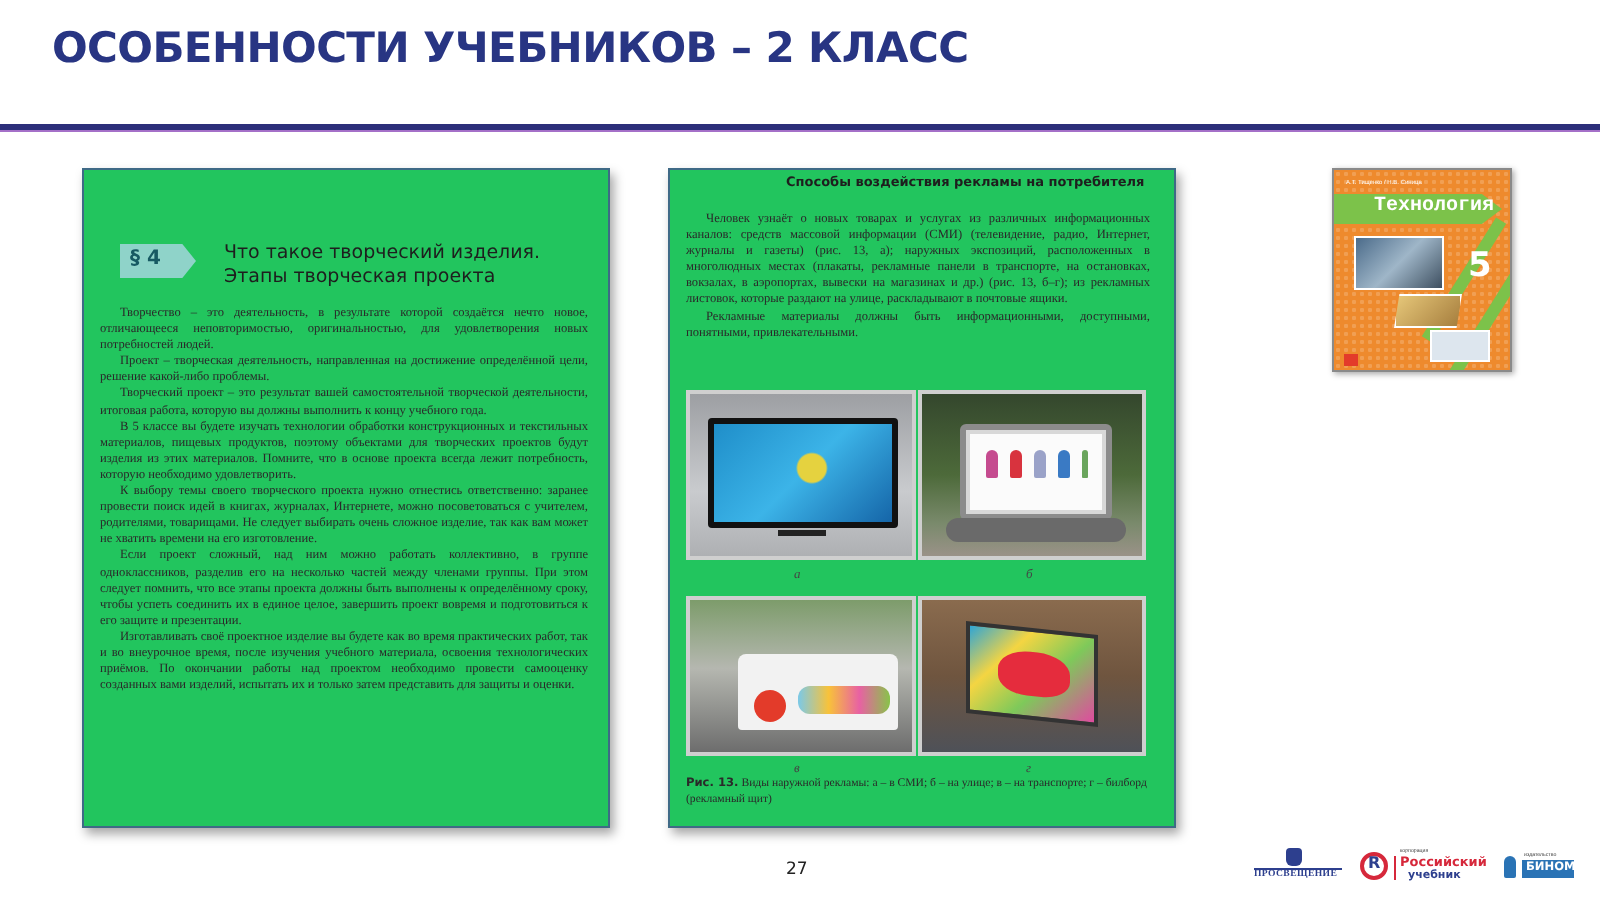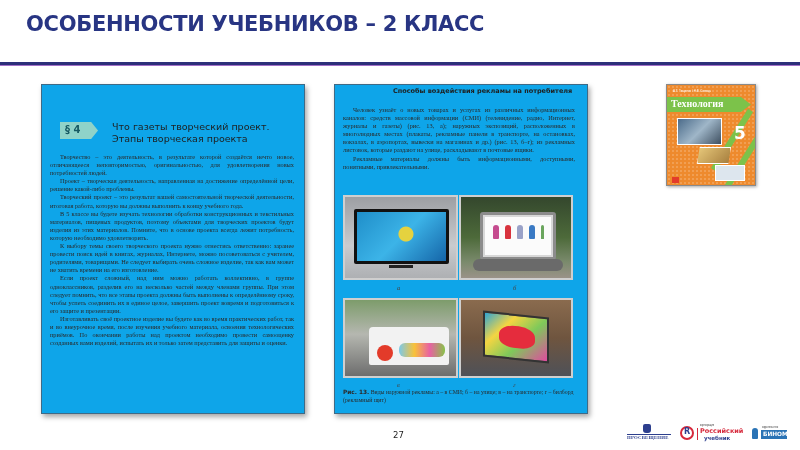--- a/index.html
+++ b/index.html
@@ -12,21 +12,21 @@
       font-size: 21px; font-weight: bold; color: #283583;
       letter-spacing: -0.3px;
     }
     .title-rule {
       position: absolute; left: 0; top: 62px; width: 800px; height: 4px;
       background: #2c2f7a;
       border-bottom: 1px solid #a470c8;
     }
 
     .page {
-      position: absolute; background: #0ea5e9;
+      position: absolute; background: #22c55e;
       border: 1.5px solid #3f6a86;
       box-shadow: 2px 3px 5px rgba(0,0,0,0.35);
       overflow: hidden;
     }
     .page-left { left: 41px; top: 84px; width: 264px; height: 330px; }
     .page-right { left: 334px; top: 84px; width: 254px; height: 330px; }
 
     .banner {
       position: absolute; left: 18px; top: 4px; width: 223px; height: 24px;
       background: linear-gradient(90deg, #fde3d2 0%, #f9b488 20%, #f28a4d 35%, #ef7f3c 100%);
@@ -125,22 +125,22 @@
       background: #ee8a2d; border: 1px solid #8a8a8a;
       box-shadow: 1px 1px 3px rgba(0,0,0,0.35);
       overflow: hidden;
     }
     .cover::before { content: ""; position: absolute; left: 0; top: 0; width: 100%; height: 100%;
       background-image: radial-gradient(rgba(255,255,255,0.18) 1px, transparent 1.2px);
       background-size: 4px 4px; }
     .cover-authors { position: absolute; left: 6px; top: 4px; font-size: 3px; line-height: 4px; color: #ffffff; }
     .cover-band { position: absolute; left: 0; top: 12px; width: 84px; height: 15px;
       background: #7cc24a; clip-path: polygon(0 0, 88% 0, 100% 50%, 88% 100%, 0 100%); }
-    .cover-title { position: absolute; left: 4px; top: 13px;
-      font-family: Liberation Serif, serif; font-size: 10px; font-weight: bold; color: #ffffff; }
+    .cover-title { position: absolute; left: 20px; top: 13px;
+      font-family: Liberation Mono, monospace; font-size: 10px; font-weight: bold; color: #ffffff; }
     .cover-grade { position: absolute; left: 67px; top: 38px;
       font-family: "DejaVu Sans", sans-serif; font-size: 17px; font-weight: bold; color: #ffffff; }
     .cover-stripe { position: absolute; width: 6px; height: 70px; background: #7cc24a; transform: rotate(32deg); }
     .cover-img1 { position: absolute; left: 10px; top: 33px; width: 45px; height: 27px;
       background: linear-gradient(135deg, #4b6b8a, #9fb6c8, #3e4f60); border: 1.5px solid #fff; }
     .cover-img2 { position: absolute; left: 30px; top: 62px; width: 34px; height: 17px;
       background: linear-gradient(135deg, #e7c87a, #a57d3d); border: 1.5px solid #fff;
       clip-path: polygon(8% 0, 100% 0, 92% 100%, 0 100%); }
     .cover-img3 { position: absolute; left: 48px; top: 80px; width: 30px; height: 16px;
       background: #dde6ee; border: 1.5px solid #fff; }
@@ -183,21 +183,21 @@
 <body>
 
 <div class="slide-title">ОСОБЕННОСТИ УЧЕБНИКОВ – 2 КЛАСС</div>
 <div class="title-rule"></div>
 
 <div class="page page-left">
   <div class="section-badge">
     <span>§ 4</span>
   </div>
   <div class="section-title">
-    <div>Что газеты творческий проект.</div>
+    <div>Что такое творческий изделия.</div>
     <div>Этапы творческая проекта</div>
   </div>
   <div class="body-text">
     <p>Творчество – это деятельность, в результате которой создаётся нечто новое, отличающееся неповторимостью, оригинальностью, для удовлетворения новых потребностей людей.</p>
     <p>Проект – творческая деятельность, направленная на достижение определённой цели, решение какой-либо проблемы.</p>
     <p style="font-style: normal;">Творческий проект – это результат вашей самостоятельной творческой деятельности, итоговая работа, которую вы должны выполнить к концу учебного года.</p>
     <p>В 5 классе вы будете изучать технологии обработки конструкционных и текстильных материалов, пищевых продуктов, поэтому объектами для творческих проектов будут изделия из этих материалов. Помните, что в основе проекта всегда лежит потребность, которую необходимо удовлетворить.</p>
     <p>К выбору темы своего творческого проекта нужно отнестись ответственно: заранее провести поиск идей в книгах, журналах, Интернете, можно посоветоваться с учителем, родителями, товарищами. Не следует выбирать очень сложное изделие, так как вам может не хватить времени на его изготовление.</p>
     <p>Если проект сложный, над ним можно работать коллективно, в группе одноклассников, разделив его на несколько частей между членами группы. При этом следует помнить, что все этапы проекта должны быть выполнены к определённому сроку, чтобы успеть соединить их в единое целое, завершить проект вовремя и подготовиться к его защите и презентации.</p>
     <p>Изготавливать своё проектное изделие вы будете как во время практических работ, так и во внеурочное время, после изучения учебного материала, освоения технологических приёмов. По окончании работы над проектом необходимо провести самооценку созданных вами изделий, испытать их и только затем представить для защиты и оценки.</p>

